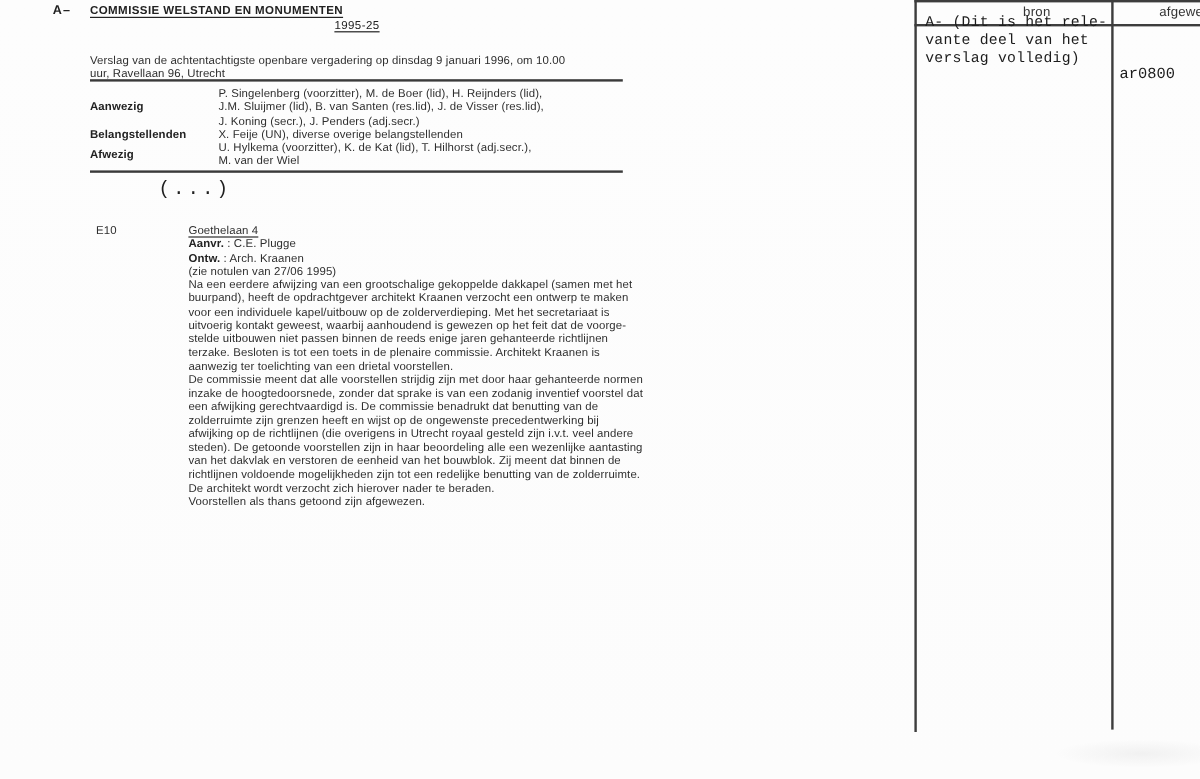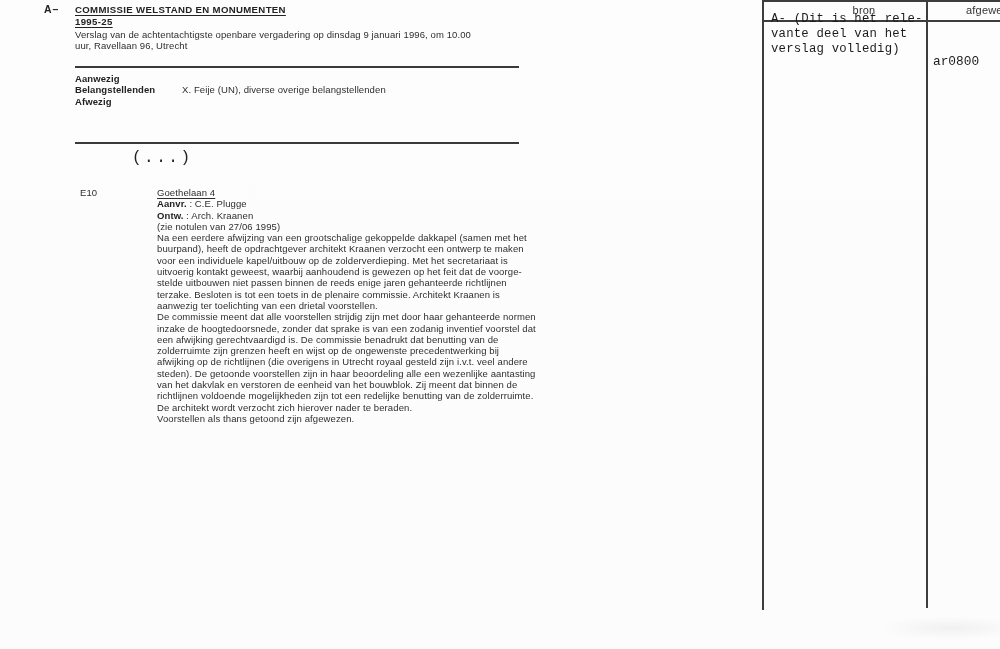--- a/index.html
+++ b/index.html
@@ -27,24 +27,24 @@
     letter-spacing: 1px;
   }
   .title-block { position: absolute; left: 75px; top: 4px; width: 445px; }
   .doc-title {
     font-size: 9.6px; font-weight: bold; line-height: 11.5px;
     letter-spacing: 0.35px;
     text-decoration: underline; text-underline-offset: 2px;
     color: #222;
   }
   .doc-case {
-    font-size: 9.6px; font-weight: bold; line-height: 11.5px;
+    font-size: 9.6px; font-weight: normal; line-height: 11.5px;
     letter-spacing: 0.35px;
     text-decoration: underline; text-underline-offset: 2px;
-    color: #222; margin-bottom: 2px;
+    color: #222; margin-bottom: 18px; text-align: center;
   }
   .doc-subtitle { margin-top: 1px; }
 
   .rule { position: absolute; left: 75px; width: 444px; background: #3a3a3a; }
   .rule-top { top: 66px; height: 1.6px; }
   .rule-bottom { top: 142px; height: 2.2px; }
 
   .attendance { position: absolute; left: 75px; top: 73px; width: 448px; }
   .att-row { display: flex; align-items: center; }
   .att-label { width: 107px; flex: 0 0 107px; font-weight: bold; color: #222; }
@@ -102,27 +102,32 @@
     <div class="doc-case">1995-25</div>
     <div class="doc-subtitle doc-text pre">Verslag van de achtentachtigste openbare vergadering op dinsdag 9 januari 1996, om 10.00
 uur, Ravellaan 96, Utrecht</div>
   </div>
 
   <div class="rule rule-top"></div>
 
   <div class="attendance doc-text">
     <div class="att-row">
       <div class="att-label">Aanwezig</div>
+      <div class="att-value pre">P. Singelenberg (voorzitter), M. de Boer (lid), H. Reijnders (lid),
+J.M. Sluijmer (lid), B. van Santen (res.lid), J. de Visser (res.lid),
+J. Koning (secr.), J. Penders (adj.secr.)</div>
     </div>
     <div class="att-row">
       <div class="att-label">Belangstellenden</div>
       <div class="att-value pre">X. Feije (UN), diverse overige belangstellenden</div>
     </div>
     <div class="att-row">
       <div class="att-label">Afwezig</div>
+      <div class="att-value pre">U. Hylkema (voorzitter), K. de Kat (lid), T. Hilhorst (adj.secr.),
+M. van der Wiel</div>
     </div>
   </div>
 
   <div class="rule rule-bottom"></div>
 
   <div class="ellipsis-mark">(...)</div>
 
   <div class="agenda doc-text">
     <div class="agenda-code">E10</div>
     <div class="agenda-content">

